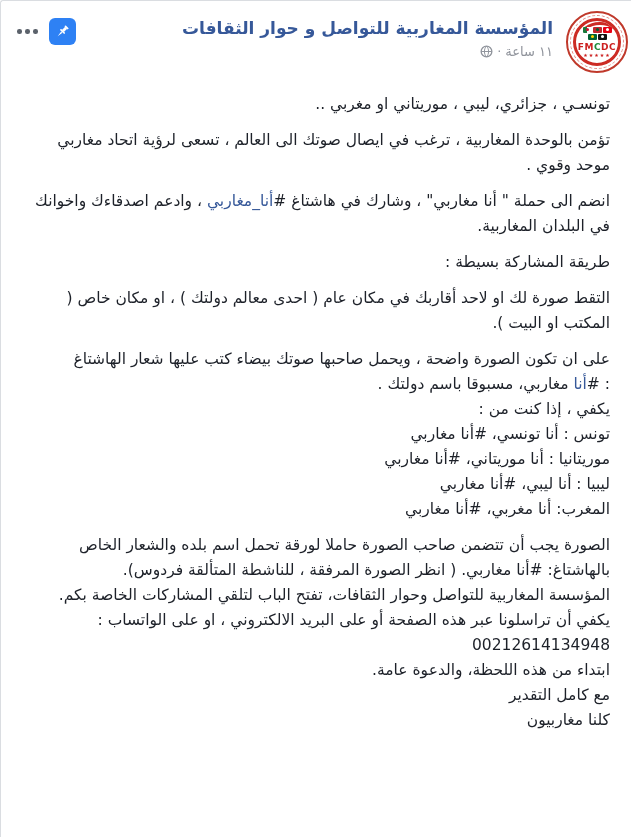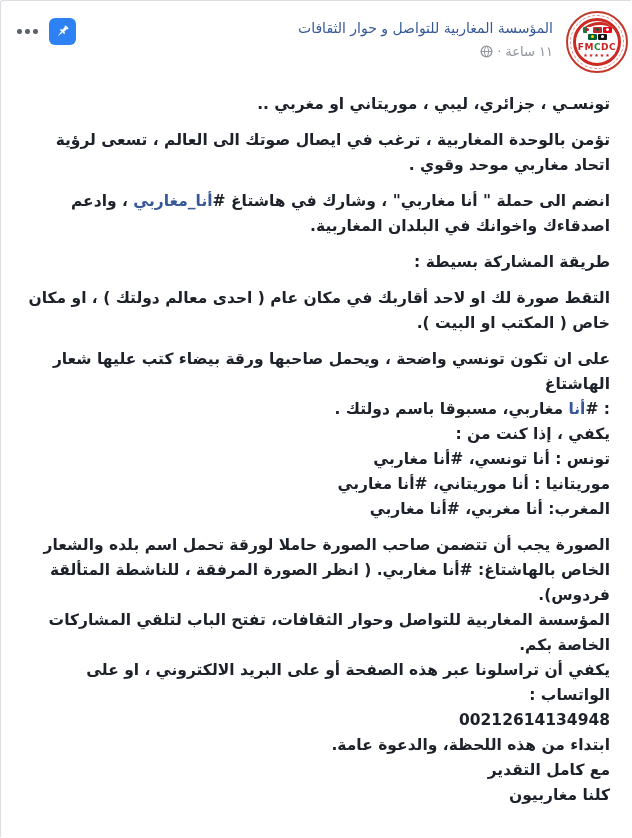--- a/index.html
+++ b/index.html
@@ -36,34 +36,34 @@
   .flag-tunisia{background:#e70013;}
   .flag-tunisia i{background:#ffffff;}
   .flag-mauritania{background:#006233;}
   .flag-mauritania i{background:#ffd700;}
   .flag-libya{background:#111111;}
   .flag-libya i{background:#ffffff;}
   .logo-word{font-size:9px;font-weight:bold;letter-spacing:.5px;line-height:10px;margin-top:1px;direction:ltr;}
   .logo-word .red{color:#cc1f1f;}
   .logo-word .green{color:#1f8a3b;}
   .logo-stars{font-size:5px;color:#cc1f1f;line-height:6px;letter-spacing:1px;}
-  .page-name{font-size:14px;font-weight:normal;color:#365899;line-height:24px;cursor:pointer;}
+  .page-name{font-size:17px;font-weight:bold;color:#365899;line-height:24px;cursor:pointer;}
   .meta{display:flex;align-items:center;gap:4px;margin-top:4px;font-size:13px;color:#90949c;cursor:pointer;}
   .meta svg{display:block;}
   
   .controls{position:absolute;top:17px;left:14px;display:flex;align-items:center;gap:9px;direction:ltr;}
   .dots{display:flex;gap:3.5px;padding:6px 2px;cursor:pointer;}
   .dots span{width:4.5px;height:4.5px;border-radius:50%;background:#5b626b;}
   .pin{
     width:27px;height:27px;border-radius:6px;background:#2e81f4;
     display:flex;align-items:center;justify-content:center;
   }
   
   .post-body{direction:rtl;text-align:right;padding:6px 21px 0 21px;color:#1d2129;font-size:15.5px;line-height:25px;}
-  .paragraph{margin:0 0 11px 0;font-weight:bold;}
+  .paragraph{margin:0 0 11px 0;}
   .line{display:block;}
   .hashtag{color:#365899;cursor:pointer;}
 </style>
 </head>
 <body>
 
 <div class="card">
 
   <div class="header">
 
@@ -138,25 +138,26 @@
       <div class="paragraph">
         <div class="line"><span>انضم الى حملة " أنا مغاربي" ، وشارك في هاشتاغ </span><span>#</span><span class="hashtag">أنا_مغاربي</span><span> ، وادعم اصدقاءك واخوانك في البلدان المغاربية.</span></div>
       </div>
       <div class="paragraph">
         <div class="line"><span>طريقة المشاركة بسيطة :</span></div>
       </div>
       <div class="paragraph">
         <div class="line"><span>التقط صورة لك او لاحد أقاربك في مكان عام ( احدى معالم دولتك ) ، او مكان خاص ( المكتب او البيت ).</span></div>
       </div>
       <div class="paragraph">
-        <div class="line"><span>على ان تكون تونسي واضحة ، ويحمل صاحبها ورقة بيضاء كتب عليها شعار الهاشتاغ</span></div>
+        <div class="line"><span>على ان تكون الصورة واضحة ، ويحمل صاحبها صوتك بيضاء كتب عليها شعار الهاشتاغ</span></div>
         <div class="line"><span>: #</span><span class="hashtag">أنا</span><span> مغاربي، مسبوقا باسم دولتك .</span></div>
         <div class="line"><span>يكفي ، إذا كنت من :</span></div>
         <div class="line"><span>تونس : أنا تونسي، #أنا مغاربي</span></div>
         <div class="line"><span>موريتانيا : أنا موريتاني، #أنا مغاربي</span></div>
+        <div class="line"><span>ليبيا : أنا ليبي، #أنا مغاربي</span></div>
         <div class="line"><span>المغرب: أنا مغربي، #أنا مغاربي</span></div>
       </div>
       <div class="paragraph">
         <div class="line"><span>الصورة يجب أن تتضمن صاحب الصورة حاملا لورقة تحمل اسم بلده والشعار الخاص بالهاشتاغ: #أنا مغاربي. ( انظر الصورة المرفقة ، للناشطة المتألقة فردوس).</span></div>
         <div class="line"><span>المؤسسة المغاربية للتواصل وحوار الثقافات، تفتح الباب لتلقي المشاركات الخاصة بكم.</span></div>
         <div class="line"><span>يكفي أن تراسلونا عبر هذه الصفحة أو على البريد الالكتروني ، او على الواتساب :</span></div>
         <div class="line"><span>00212614134948</span></div>
         <div class="line"><span>ابتداء من هذه اللحظة، والدعوة عامة.</span></div>
         <div class="line"><span>مع كامل التقدير</span></div>
         <div class="line"><span>كلنا مغاربيون</span></div>

